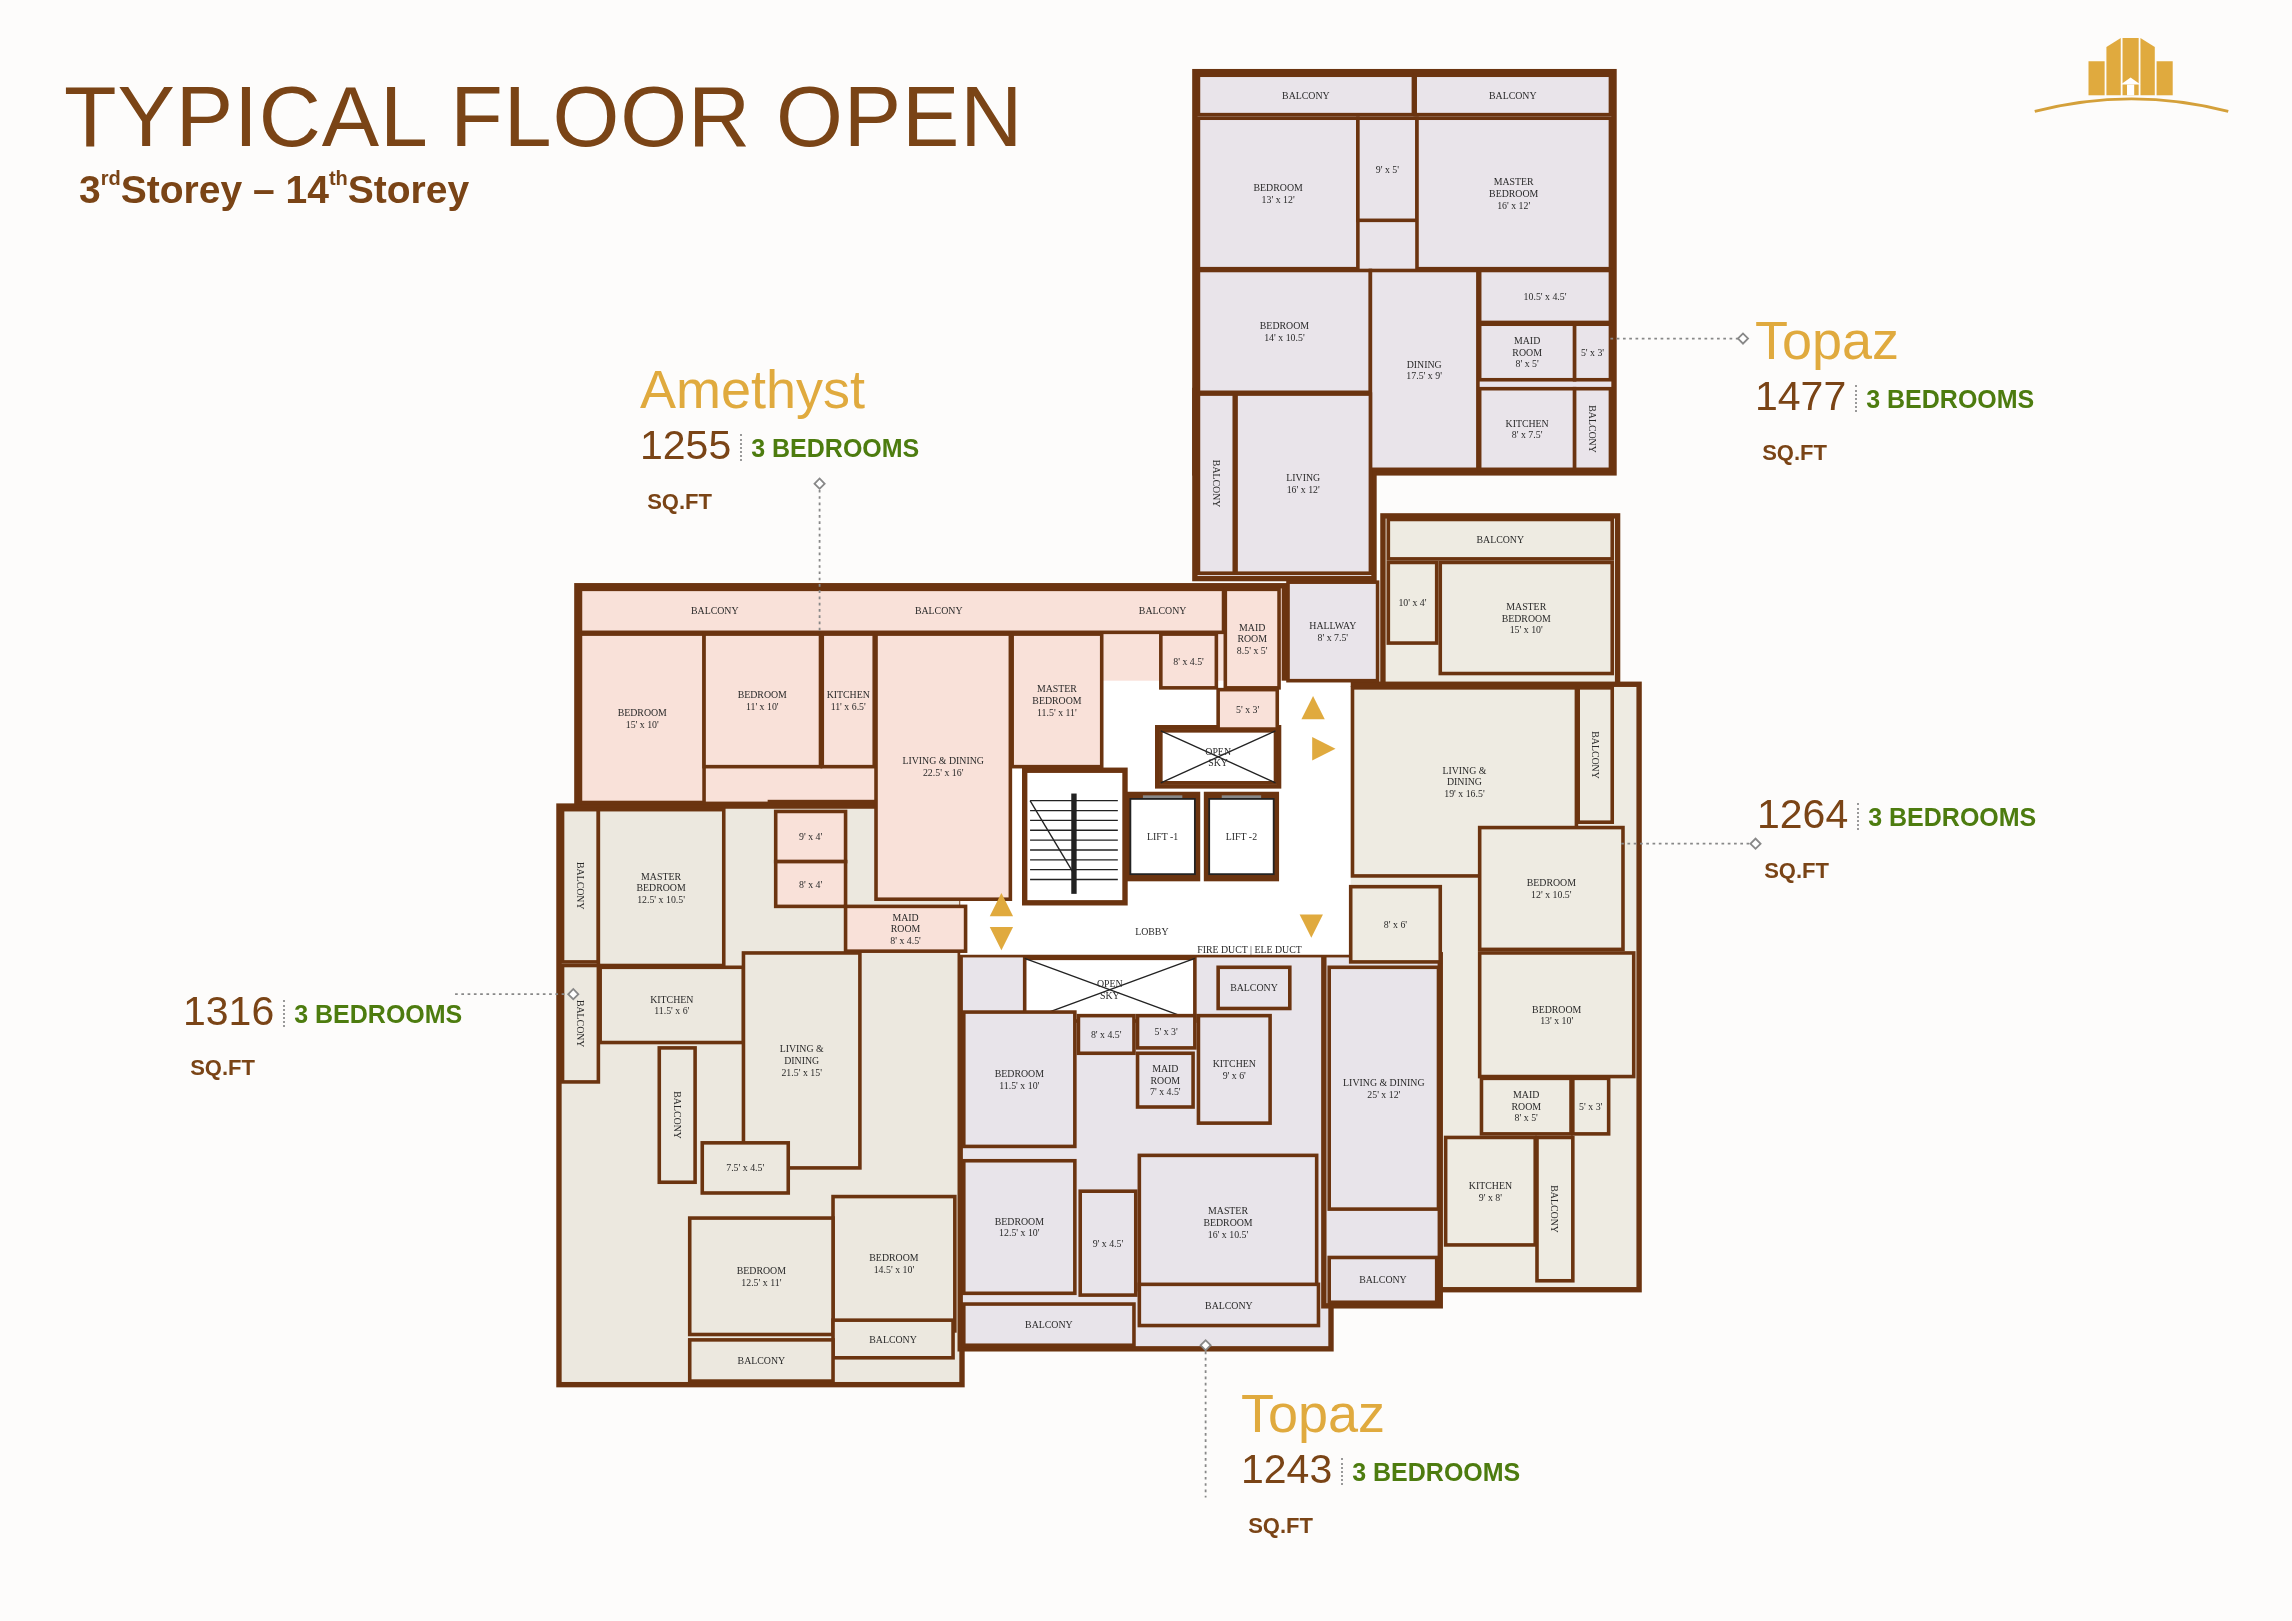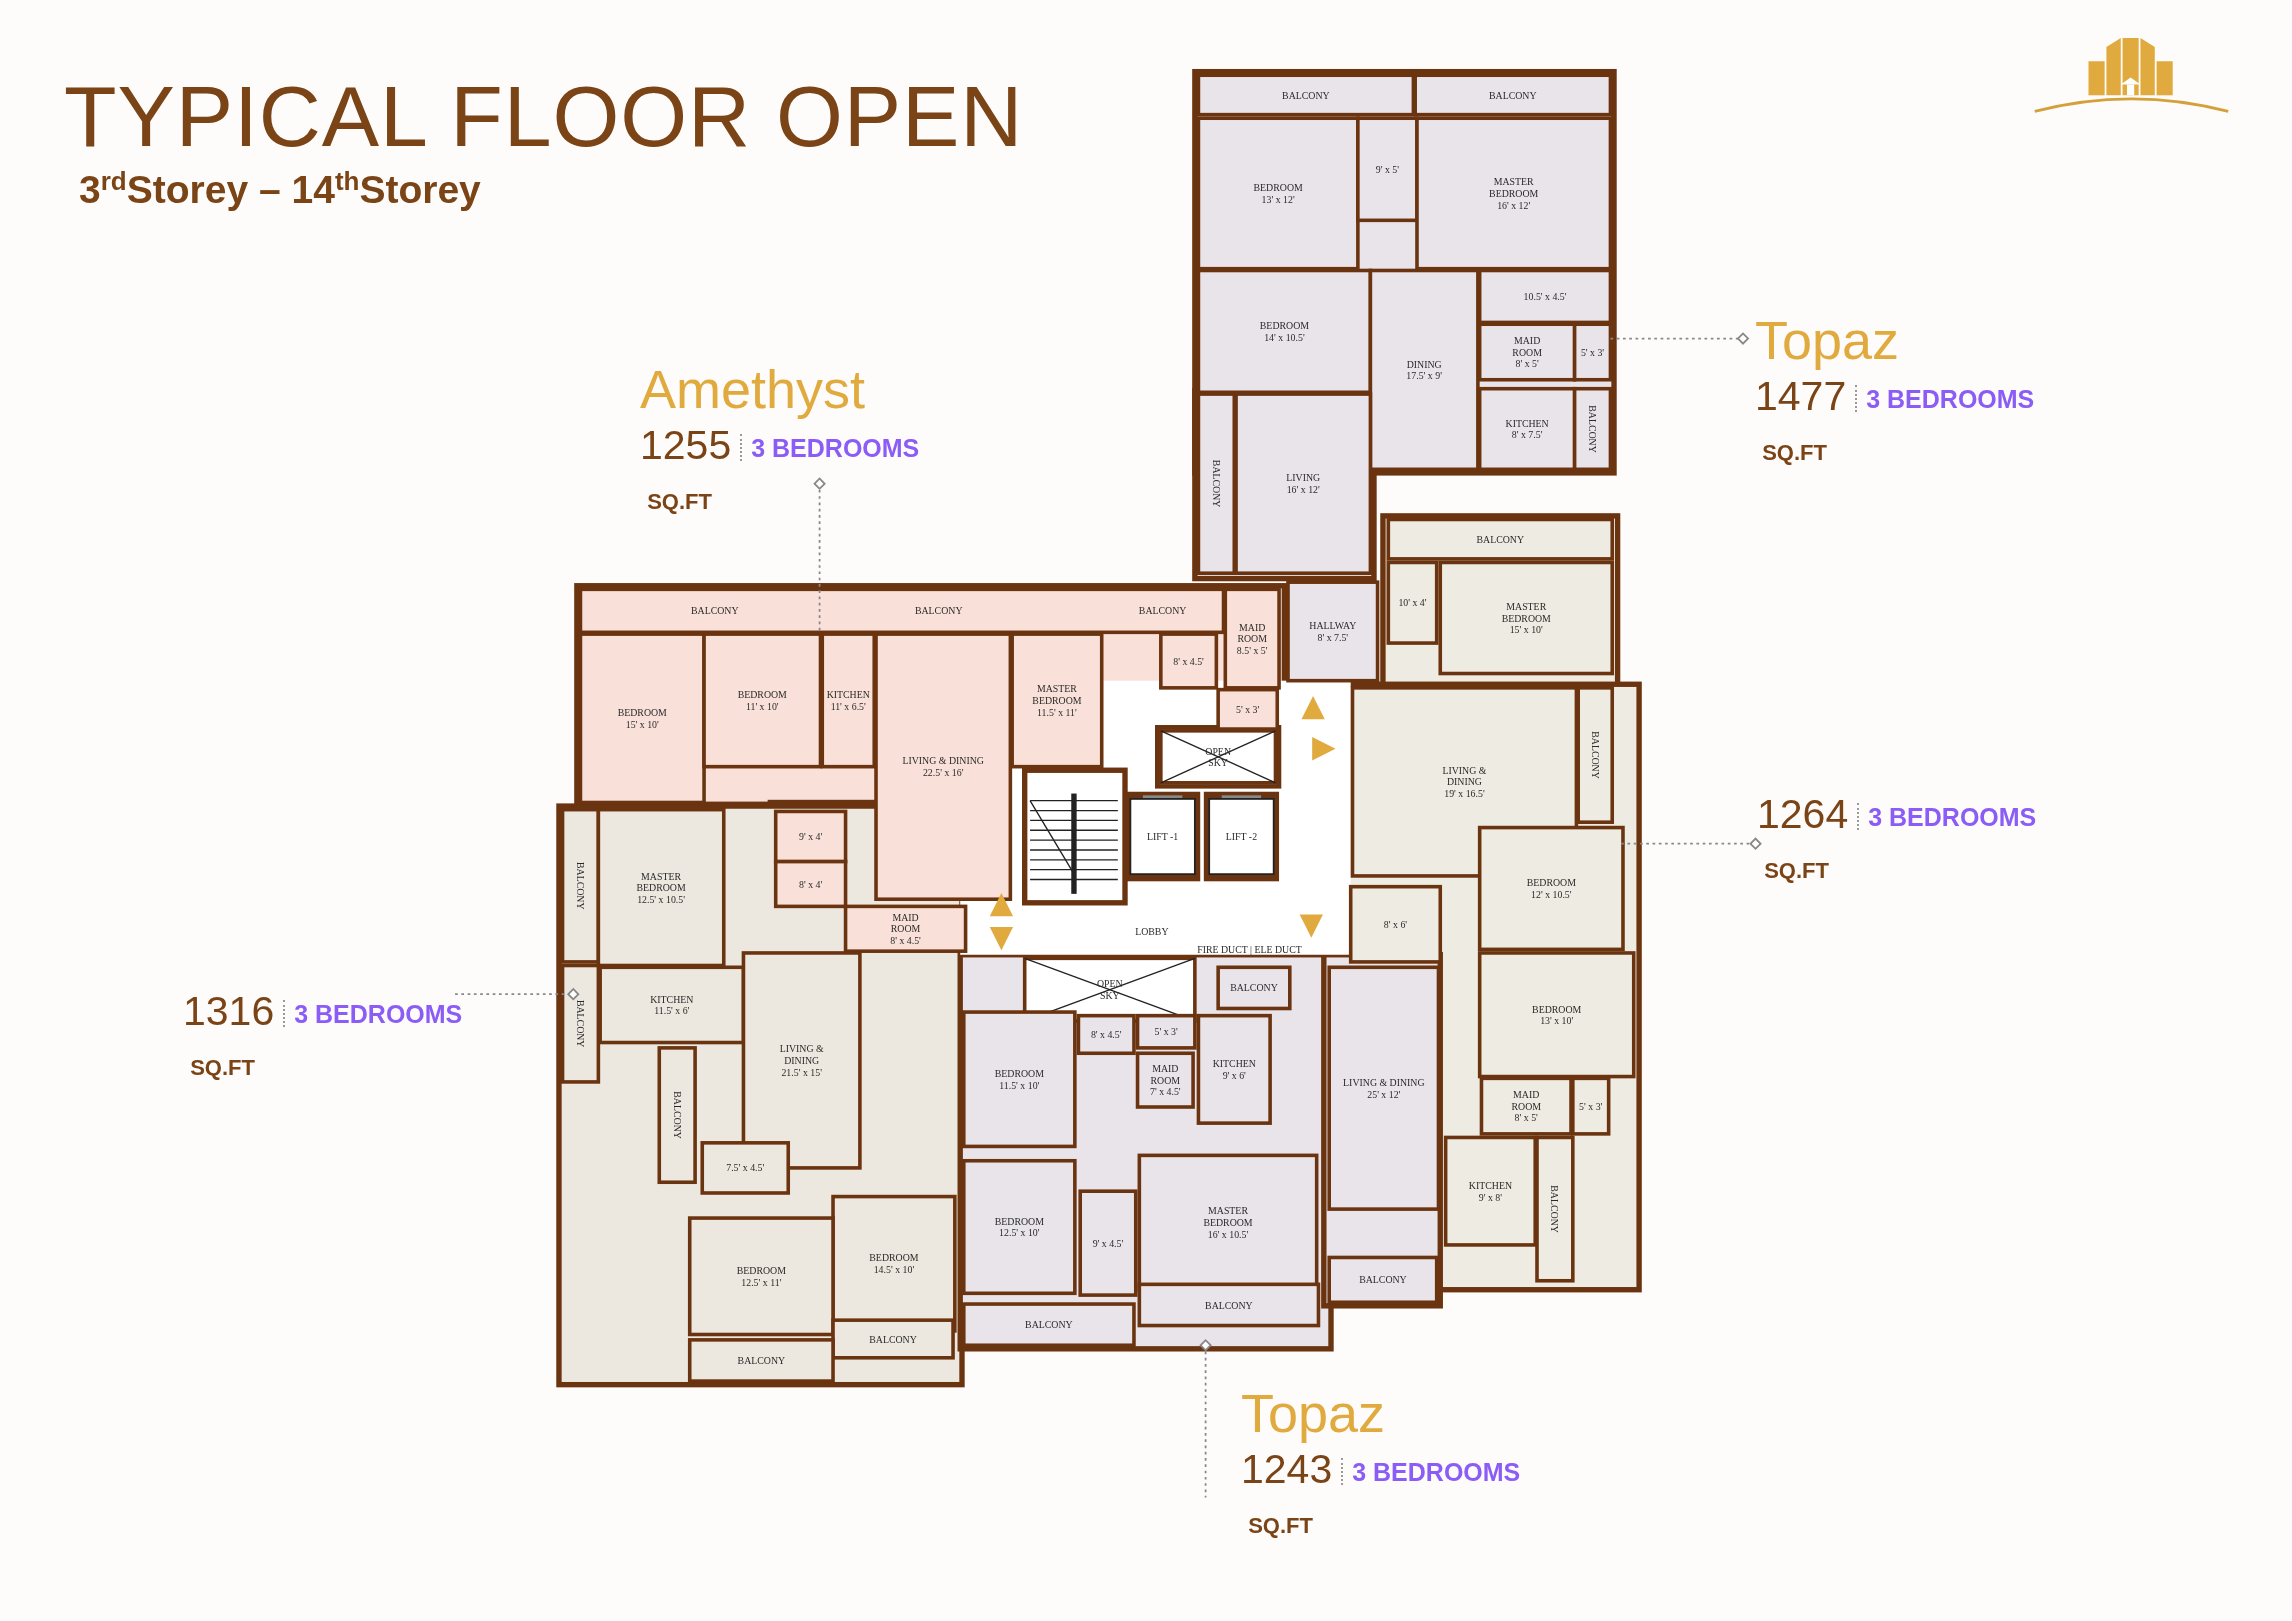--- a/index.html
+++ b/index.html
@@ -1,26 +1,26 @@
 <!DOCTYPE html>
 <html style="font-size:14.3px"><head>
 <meta charset="utf-8">
 <style>
   html,body{margin:0;padding:0;background:#fdfcfb;}
   body{width:2293px;height:1622px;position:relative;overflow:hidden;font-family:"Liberation Sans","DejaVu Sans",sans-serif;}
   .title{position:absolute;left:64px;top:73px;font-size:86px;color:#7a4416;letter-spacing:0.9px;line-height:1;font-weight:400;}
   .subtitle{position:absolute;left:79px;top:170px;font-size:39px;font-weight:700;color:#7a4416;line-height:1;}
-  .subtitle sup{font-size:26px;vertical-align:top;position:relative;top:-1.8px;}
+  .subtitle sup{font-size:20px;vertical-align:top;position:relative;top:-1.8px;}
   .logo{position:absolute;left:2024px;top:27px;width:215px;height:90px;}
   .unit-label{position:absolute;line-height:1;}
   .unit-name{font-size:54px;color:#e0aa3e;display:block;}
   .unit-row{display:flex;align-items:flex-end;margin-top:9px;}
   .unit-area{font-size:41px;color:#7a4416;}
   .unit-sep{width:0;height:27px;border-left:2.7px dotted #999;margin:0 9px 5.4px 9px;}
-  .unit-beds{font-size:25px;font-weight:700;color:#8b5cf6;margin-bottom:5.4px;}
+  .unit-beds{font-size:25px;font-weight:700;color:#4d7c0f;margin-bottom:5.4px;}
   .unit-unit{font-size:22px;font-weight:700;color:#7a4416;display:block;margin-top:25px;margin-left:7.2px;}
   svg.plan{position:absolute;left:0;top:0;}
   .rlabel{font-family:"Liberation Serif","DejaVu Serif",serif;font-size:11px;fill:#2a2a2a;text-anchor:middle;}
 </style>
 </head>
 <body>
 
 <div class="title">TYPICAL FLOOR OPEN</div>
 <div class="subtitle"><span>3</span><sup>rd</sup><span>Storey</span> <span>–</span> <span>14</span><sup>th</sup><span>Storey</span></div>
 

